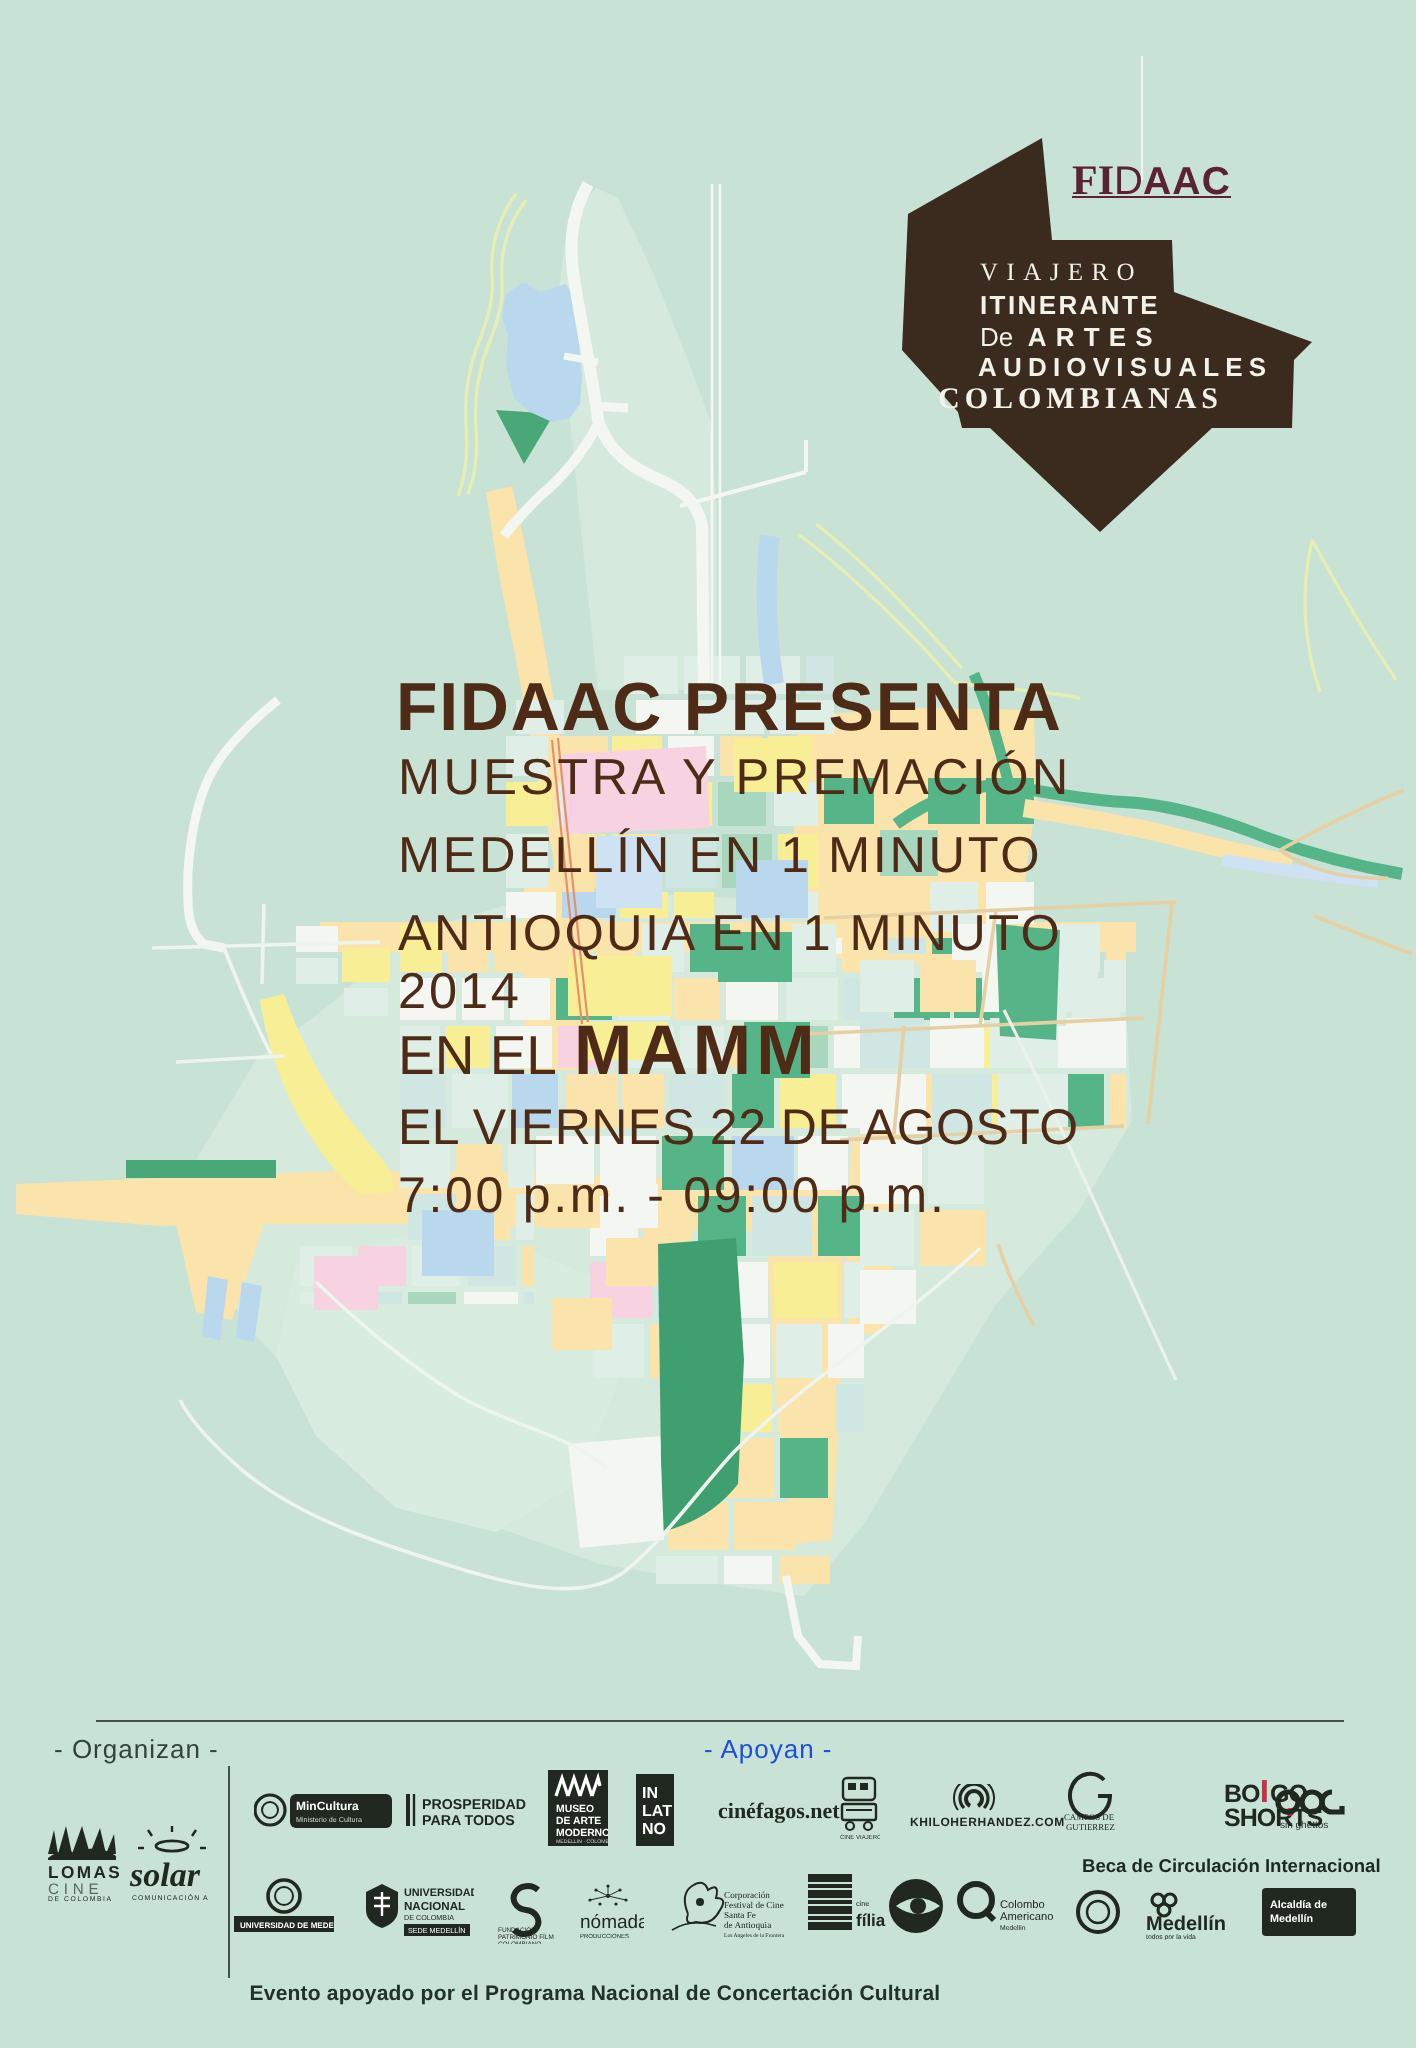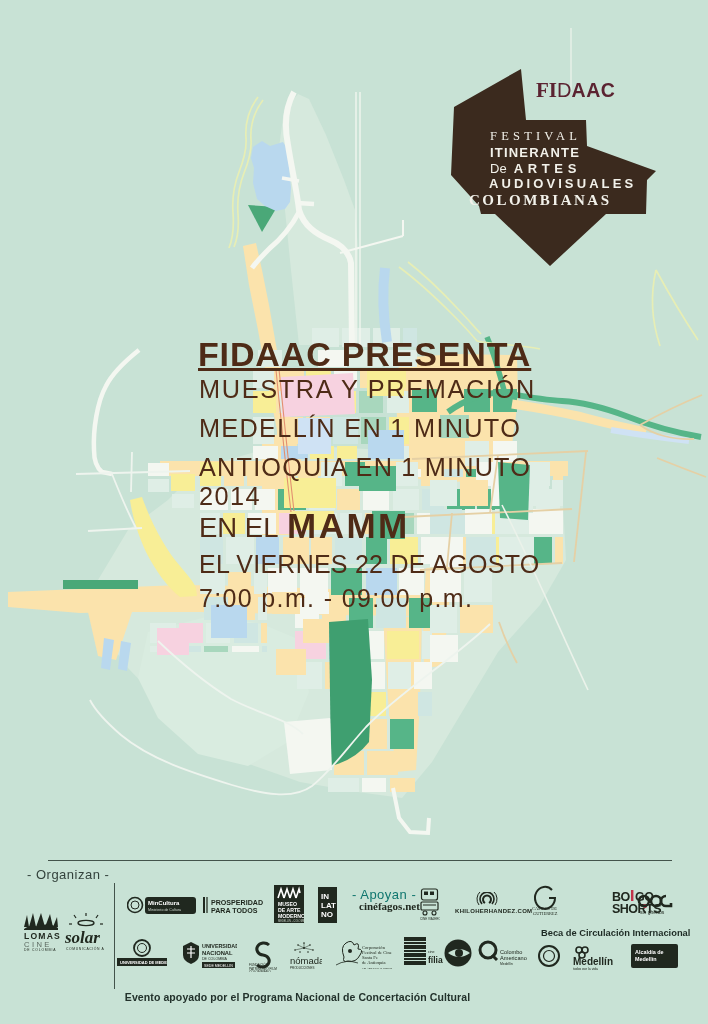--- a/index.html
+++ b/index.html
@@ -307,33 +307,33 @@
 
 <path d="M656,270 C668,292 682,316 698,340 M656,270 C650,296 652,322 660,346" stroke="#e7eeb5" stroke-width="1.7" fill="none"></path>
 
 <path d="M393,788 L399,818 L410,832 L428,833 L429,818" stroke="#f4f7f1" stroke-width="4" fill="none"></path>
 </svg>
 
 <svg class="abs" style="left:440px;top:60px" width="230" height="215" viewBox="440 60 230 215">
 <polygon fill="#3b2a1e" points="521,69 526,120 586,120 587,146 656,171 647,180 646,214 606,214 550,266 495,214 481,214 479,206 451,175 454,107"></polygon>
 </svg>
 
-<div class="abs" style="left:536px;top:80px;color:#5b2331;white-space:nowrap;line-height:1;"><span style="font-family:'Liberation Serif',serif;font-weight:bold;font-size:21px;">FI</span><span style="font-size:20px;">D</span><span style="font-weight:bold;font-size:19.5px;letter-spacing:0.6px;">AAC</span></div>
-
-<div class="abs" style="left:490px;top:129.5px;color:#f2f1ea;font-family:'Liberation Serif',serif;font-size:12.5px;letter-spacing:4.2px;white-space:nowrap;line-height:1;">FESTIVAL</div>
+<div class="abs" style="left:536px;top:80px;color:#5b2331;white-space:nowrap;line-height:1;text-decoration:underline;"><span style="font-family:'Liberation Serif',serif;font-weight:bold;font-size:21px;">FI</span><span style="font-size:20px;">D</span><span style="font-weight:bold;font-size:19.5px;letter-spacing:0.6px;">AAC</span></div>
+
+<div class="abs" style="left:490px;top:129.5px;color:#f2f1ea;font-family:'Liberation Serif',serif;font-size:12.5px;letter-spacing:4.2px;white-space:nowrap;line-height:1;">VIAJERO</div>
 
 <div class="abs" style="left:490px;top:146px;color:#f2f1ea;font-weight:bold;font-size:13px;letter-spacing:1.2px;white-space:nowrap;line-height:1;">ITINERANTE</div>
 
 <div class="abs" style="left:490px;top:161.5px;color:#f2f1ea;font-size:13px;white-space:nowrap;line-height:1;">De&nbsp;&nbsp;<span style="font-weight:bold;letter-spacing:4.6px;">ARTES</span></div>
 
 <div class="abs" style="left:489px;top:177px;color:#f2f1ea;font-weight:bold;font-size:13px;letter-spacing:3.1px;white-space:nowrap;line-height:1;">AUDIOVISUALES</div>
 
 <div class="abs" style="left:469px;top:193px;color:#f2f1ea;font-weight:bold;font-size:15px;letter-spacing:2.5px;white-space:nowrap;line-height:1;font-family:Liberation Serif, serif;">COLOMBIANAS</div>
 
-<div class="abs tb" style="left:198px;top:336.5px;font-weight:bold;font-size:34px;letter-spacing:0.85px;text-decoration:underline;">FIDAAC PRESENTA</div>
+<div class="abs tb" style="left:198px;top:336.5px;font-weight:bold;font-size:34px;letter-spacing:0.85px;">FIDAAC PRESENTA</div>
 
 <div class="abs tb" style="left:199px;top:377px;font-size:25.3px;letter-spacing:1.65px;">MUESTRA Y PREMACIÓN</div>
 
 <div class="abs tb" style="left:199px;top:416px;font-size:25.3px;letter-spacing:1.3px;">MEDELLÍN EN 1 MINUTO</div>
 
 <div class="abs tb" style="left:199px;top:454.7px;font-size:25.3px;letter-spacing:1.18px;">ANTIOQUIA EN 1 MINUTO</div>
 
 <div class="abs tb" style="left:199px;top:483.7px;font-size:25.3px;letter-spacing:1.4px;">2014</div>
 
 <div class="abs tb" style="left:199px;top:514px;font-size:27.5px;letter-spacing:0px;">EN EL</div>
@@ -341,21 +341,21 @@
 <div class="abs tb" style="left:287px;top:508.4px;font-weight:bold;font-size:35px;letter-spacing:2.5px;">MAMM</div>
 
 <div class="abs tb" style="left:199px;top:551.7px;font-size:25px;letter-spacing:0.24px;">EL VIERNES 22 DE AGOSTO</div>
 
 <div class="abs tb" style="left:199px;top:585.7px;font-size:25px;letter-spacing:1.35px;">7:00 p.m. - 09:00 p.m.</div>
 
 <div class="abs" style="left:48px;top:860px;width:624px;height:1px;background:#43534b;"></div>
 
 <div class="abs" style="left:27px;top:867px;font-size:13px;color:#33423c;letter-spacing:0.5px;">- Organizan -</div>
 
-<div class="abs" style="left:352px;top:867px;font-size:13px;color:#0f766e;letter-spacing:0.5px;margin-top:20px;">- Apoyan -</div>
+<div class="abs" style="left:352px;top:867px;font-size:13px;color:#1d4ed8;letter-spacing:0.5px;">- Apoyan -</div>
 
 <div class="abs" style="left:114px;top:883px;width:1px;height:106px;background:#43534b;"></div>
 
 <div class="lg" style="left:24px;top:913px;width:38px;">
 <svg width="38" height="38">
       <g fill="#20281f">
 <polygon points="0,14 3,2 5,14"></polygon>
         <polygon points="5,14 9,0 12,14"></polygon>
         <polygon points="12,14 17,0 21,14"></polygon>
         <polygon points="21,14 26,1 29,14"></polygon>

